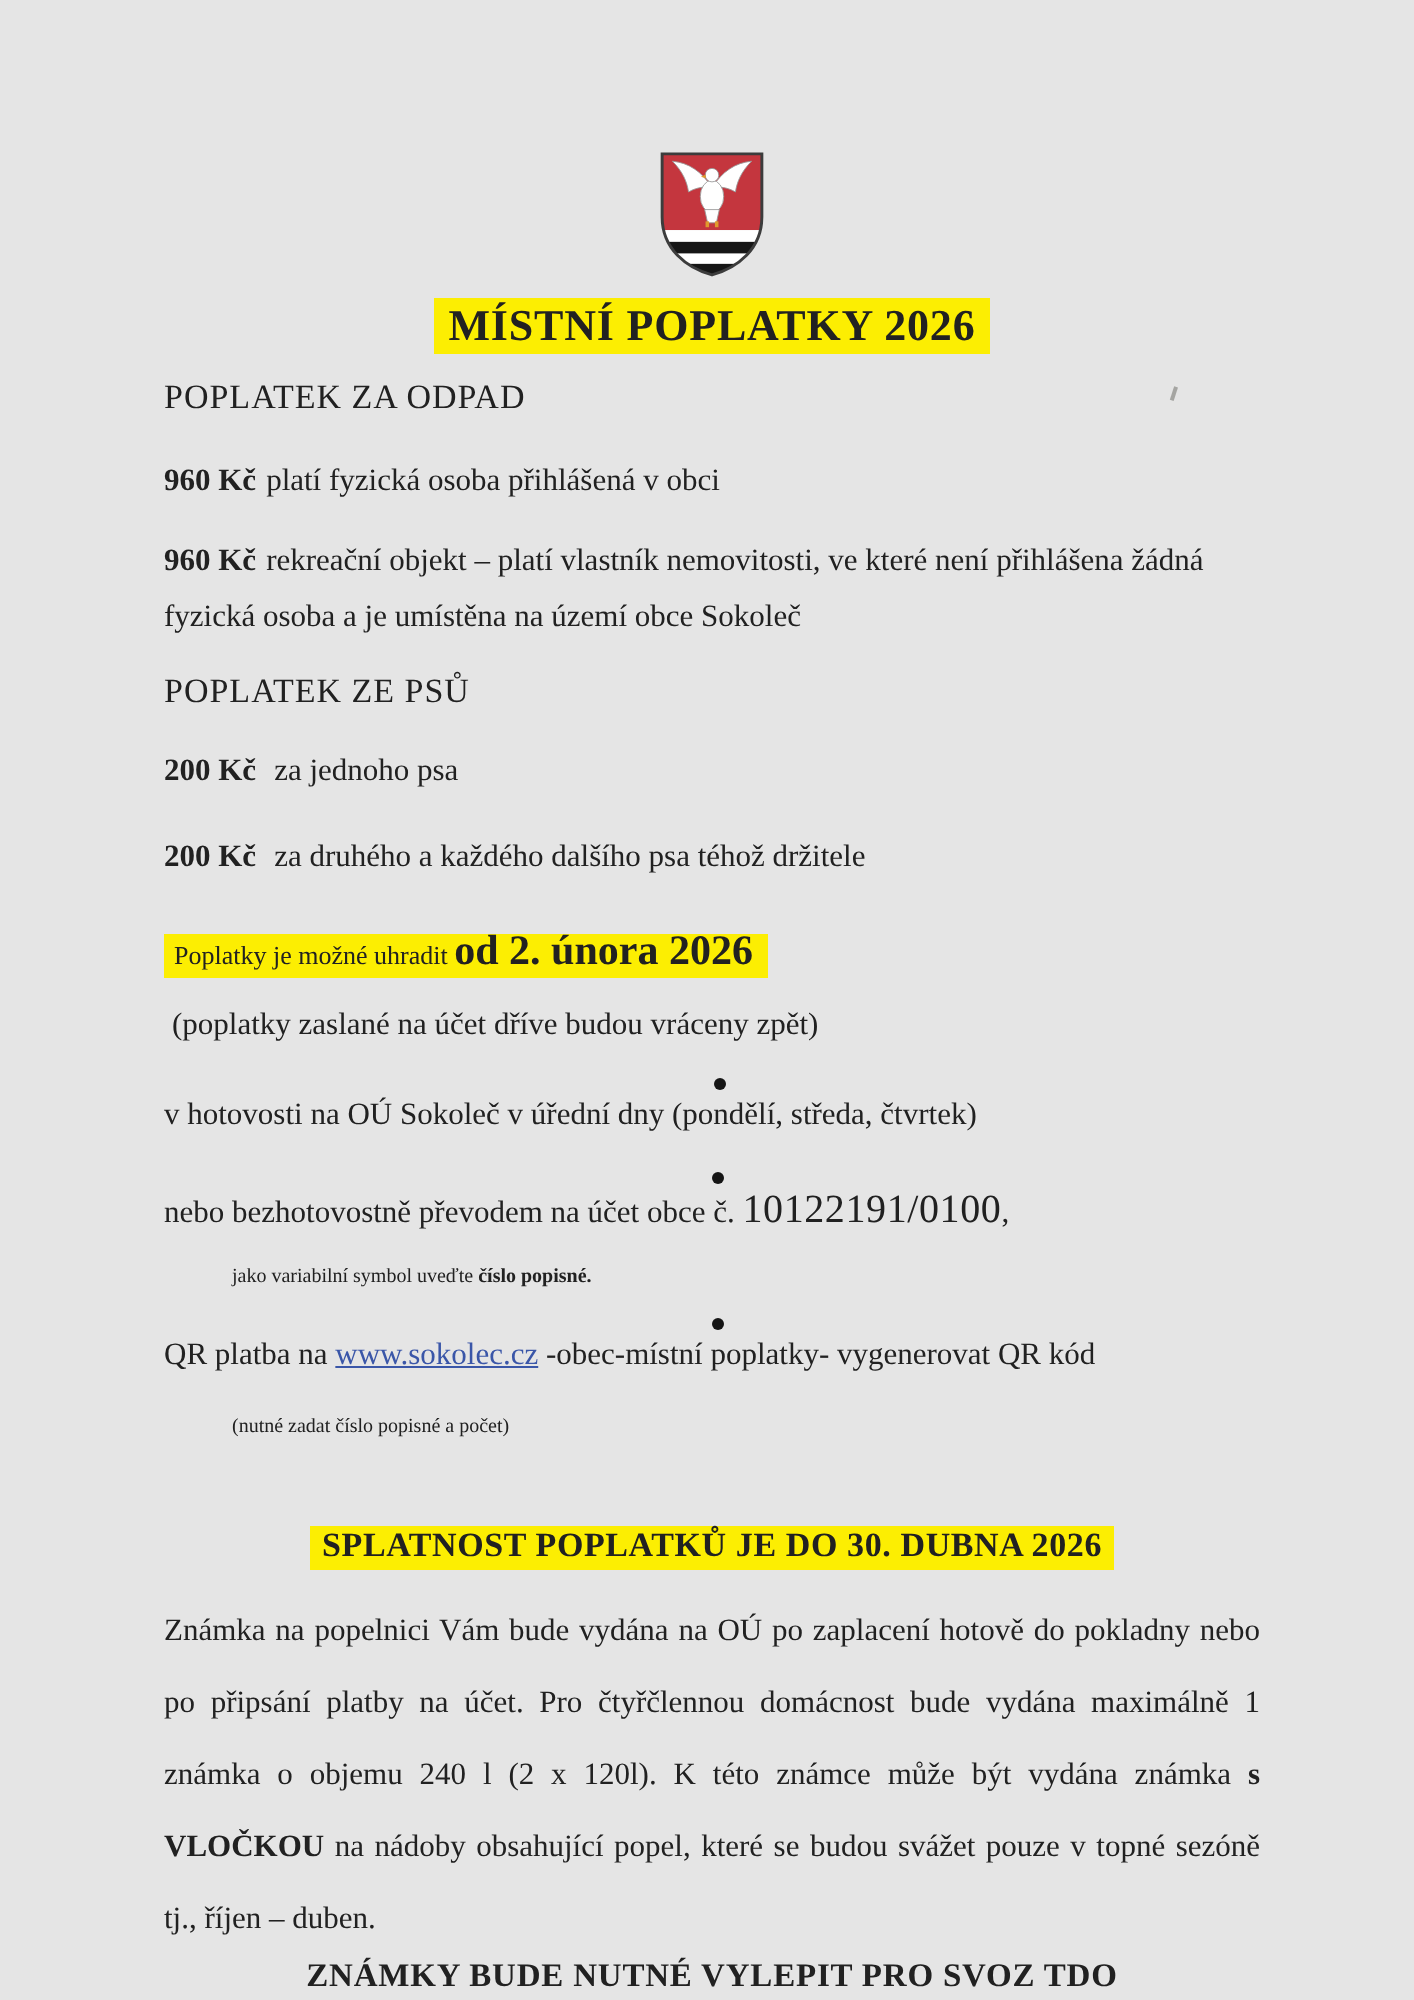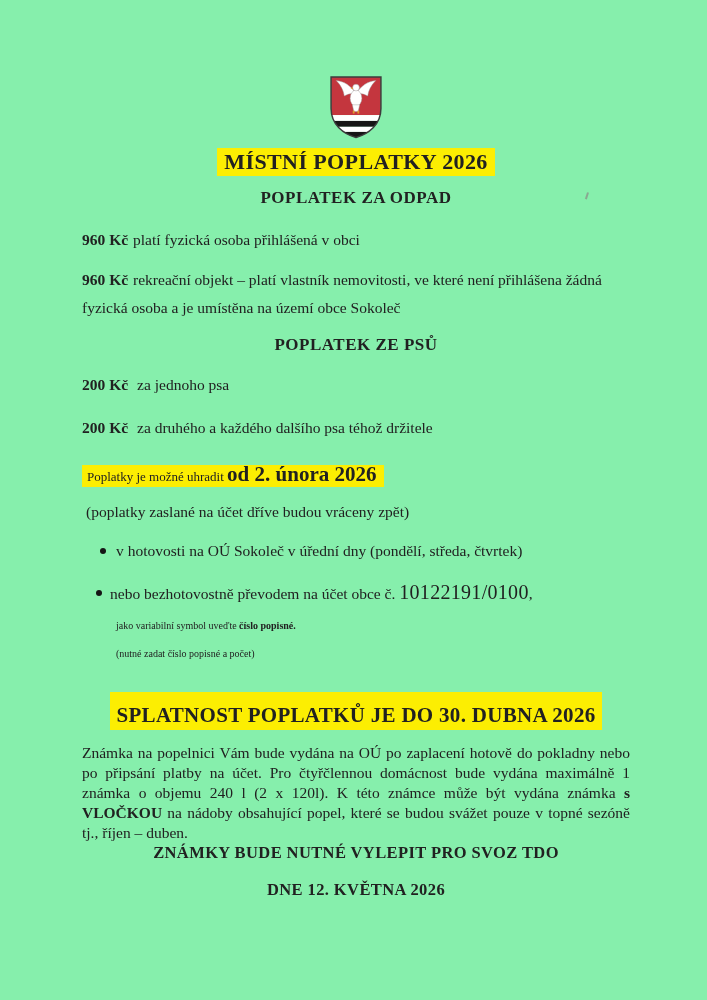--- a/index.html
+++ b/index.html
@@ -1,39 +1,39 @@
 <!DOCTYPE html>
 <html lang="cs" style="--highlight: #fcee02; --link: #3a56a8; --shield-red: #c4363e; --shield-black: #161616; --bird-white: #ffffff; --bird-feet-orange: #e09a2d;"><head>
 <meta charset="utf-8">
 <style>
   * { margin:0; padding:0; box-sizing:border-box; }
   html, body { background:#ffffff; }
   .page {
     width:707px; height:1000px;
-    background:#86efac;
+    background:#e5e5e5;
     position:relative;
     margin:0 auto;
     font-family:"Liberation Serif", serif;
     color:#212121;
     overflow:hidden;
   }
   .content { padding:0 77px 0 82px; }
 
   .emblem-wrap { padding-top:74px; text-align:center; }
   .emblem-wrap svg { display:inline-block; }
 
   .doc-title { text-align:center; margin-top:5px; }
   .doc-title .hl {
     background:var(--highlight, #fcee02);
     font-size:22px; font-weight:bold; letter-spacing:.4px;
     padding:1px 7px 2px 7px;
   }
 
   .section-heading {
-    text-align:center; font-size:17px; font-weight:bold;
+    text-align:left; font-size:17px; font-weight:normal;
     margin-top:13px; letter-spacing:.5px; position:relative;
   }
   .artifact-mark {
     position:absolute; right:42px; top:4px;
     width:4px; height:7px; border-right:2px solid #8a8a86;
     transform:rotate(18deg); opacity:.7;
   }
 
   .fee-line { font-size:15.5px; margin-top:15px; line-height:28px; }
   .fee-line.tight { margin-top:12px; }
@@ -43,38 +43,38 @@
   .pay-highlight { margin-top:20px; }
   .pay-highlight .hl {
     background:var(--highlight, #fcee02);
     padding:2px 8px 3px 5px;
   }
   .pay-prefix { font-size:13px; }
   .pay-date { font-size:21px; font-weight:bold;text-align:center; }
 
   .note-line { font-size:15.5px; margin-top:15px; margin-left:4px; }
 
-  .bullet-row { display:flex; align-items:flex-start; font-size:15.5px; margin-top:15px; line-height:26px; }
+  .bullet-row { display:flex; align-items:flex-start; font-size:15.5px; margin-top:15px; line-height:26px;flex-direction:column; }
   .dot { width:6px; height:6px; background:#151515; border-radius:50%; flex:none; align-self:center; margin-left:18px; margin-right:10px; }
   .dot.shift { margin-left:14px; margin-right:8px; }
   .sub-line { font-size:10px; margin-left:34px; margin-top:13px; }
   .big-bold { font-size:20px; font-weight:normal; letter-spacing:.3px; }
   .b { font-weight:bold; }
 
   a.doc-link { color:var(--link, #3a56a8); text-decoration:underline; cursor:pointer; }
 
   .splatnost-heading { text-align:center; margin-top:44px; }
   .splatnost-heading .hl {
     background:var(--highlight, #fcee02);
-    font-size:21px; font-weight:bold; letter-spacing:.3px;
-    padding:11px 6px 3px 6px;
+    font-size:17px; font-weight:bold; letter-spacing:.3px;
+    padding:0 6px 3px 6px;
   }
 
   .justify-para {
-    margin-top:15px; font-size:15.5px; line-height:20px;
+    margin-top:15px; font-size:15.5px; line-height:36px;
     text-align:justify;
   }
 
   .center-heading { text-align:center; font-size:16.5px; font-weight:bold; letter-spacing:.4px; }
   .center-heading.l1 { }
   .center-heading.l2 { margin-top:17px; }
 </style>
 </head>
 <body>
 
@@ -150,20 +150,24 @@
 
     <div class="bullet-row">
       <span class="dot shift"></span>
       <span><span>nebo bezhotovostně převodem na účet obce č. </span><span class="big-bold">10122191/0100</span><span>,</span></span>
     </div>
 
     <div class="sub-line">
       <span>jako variabilní symbol uveďte </span><span class="b">číslo popisné.</span>
     </div>
 
+    <div class="bullet-row">
+      <span class="dot shift"></span>
+      <span><span>QR platba na </span><a class="doc-link">www.sokolec.cz</a><span> -obec-místní poplatky- vygenerovat QR kód</span></span>
+    </div>
 
     <div class="sub-line" style="margin-top:17px">(nutné zadat číslo popisné a počet)</div>
 
     <div class="splatnost-heading">
       <span class="hl">SPLATNOST POPLATKŮ JE DO 30. DUBNA 2026</span>
     </div>
 
     <div class="justify-para">
       <span>Známka na popelnici Vám bude vydána na OÚ po zaplacení hotově do pokladny nebo po připsání platby na účet. Pro čtyřčlennou domácnost bude vydána maximálně 1 známka o objemu 240 l (2 x 120l). K této známce může být vydána známka </span><span class="b">s VLOČKOU</span><span> na nádoby obsahující popel, které se budou svážet pouze v topné sezóně tj., říjen – duben.</span>
     </div>

